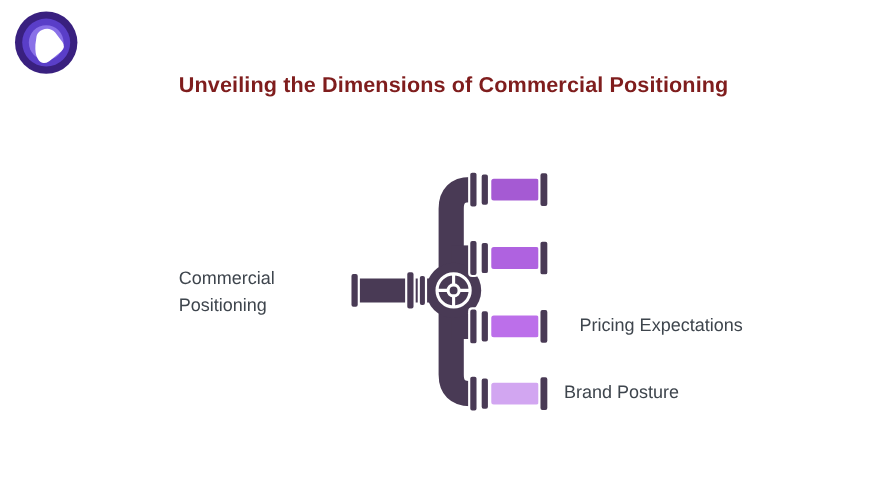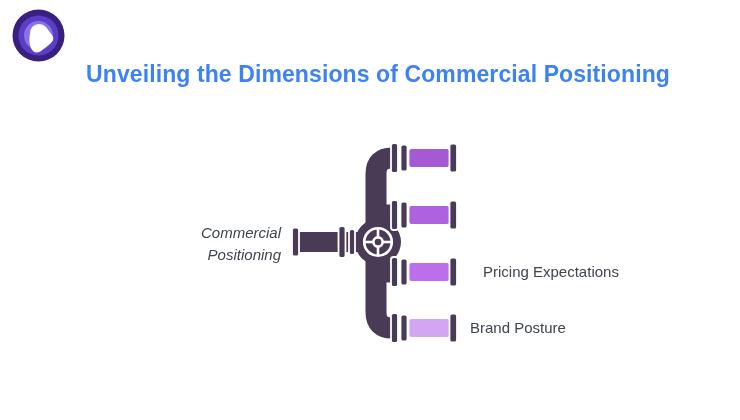--- a/index.html
+++ b/index.html
@@ -3,26 +3,26 @@
 <meta charset="utf-8">
 <style>
   html,body{margin:0;padding:0;background:#ffffff;}
   .canvas{
     position:relative;width:740px;height:420px;background:#ffffff;overflow:hidden;
     font-family:"Liberation Sans", sans-serif;
   }
   .logo{position:absolute;left:11px;top:8px;width:55px;height:55px;}
   .title{
     position:absolute;left:18px;top:61px;width:720px;text-align:center;
-    font-size:23px;font-weight:700;color:#3b82f6;letter-spacing:.1px;
+    font-size:18px;font-weight:700;color:#7f1d1d;letter-spacing:.1px;
   }
   .diagram-svg{position:absolute;left:0;top:0;width:740px;height:420px;}
   .src-label{
-    position:absolute;top:222px;right:459px;width:132px;text-align:right;
-    font-size:15px;line-height:22px;color:#3E454D;font-style:italic;
+    position:absolute;top:222px;right:459px;width:132px;
+    font-size:15px;line-height:22px;color:#3E454D;
   }
   .branch-label{
     position:absolute;left:470px;height:18px;line-height:18px;
     font-size:15px;color:#3E454D;white-space:nowrap;
   }
   .bl-0{top:149px;} .bl-1{top:206px;} .bl-2{top:263px;margin-left:13px;} .bl-3{top:319px;}
 </style>
 </head>
 <body>
 

